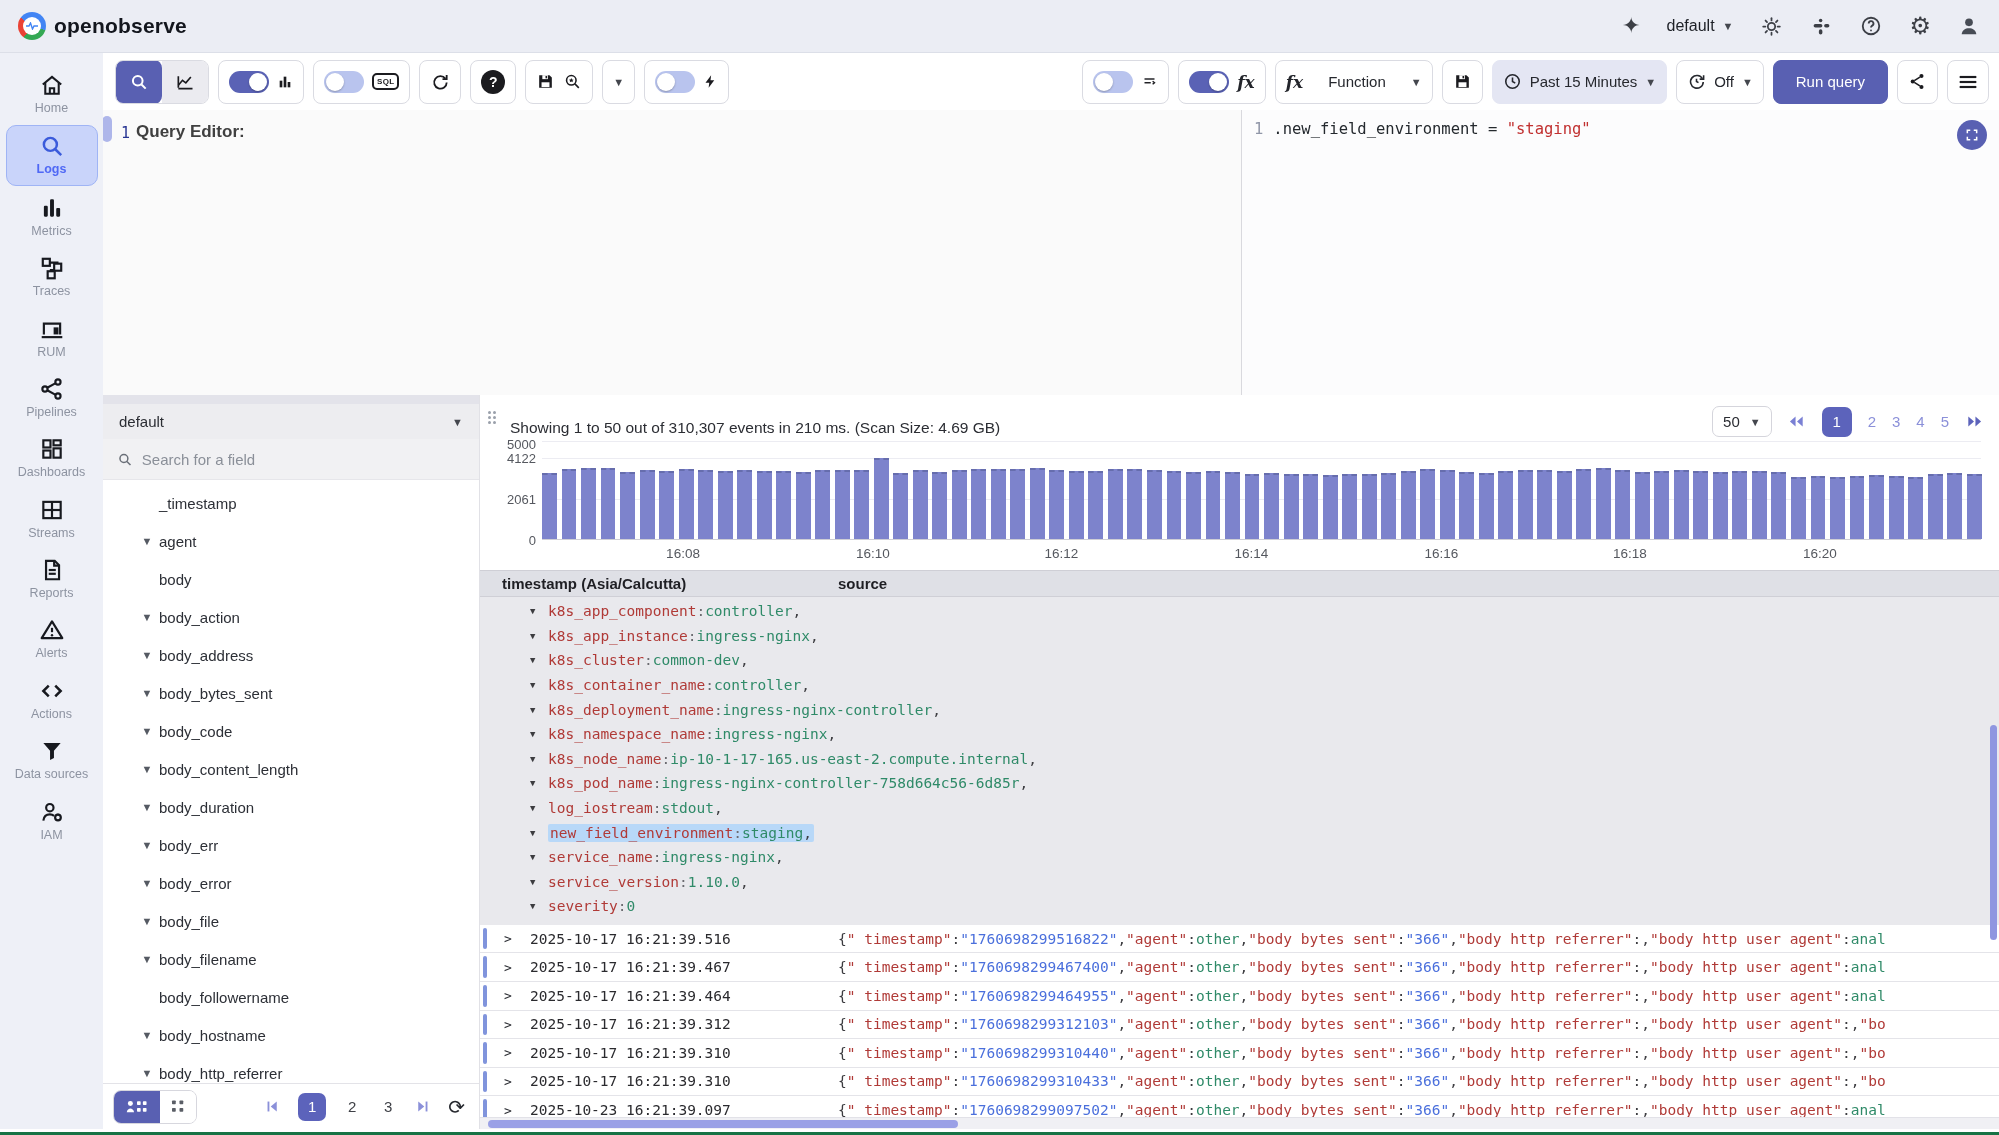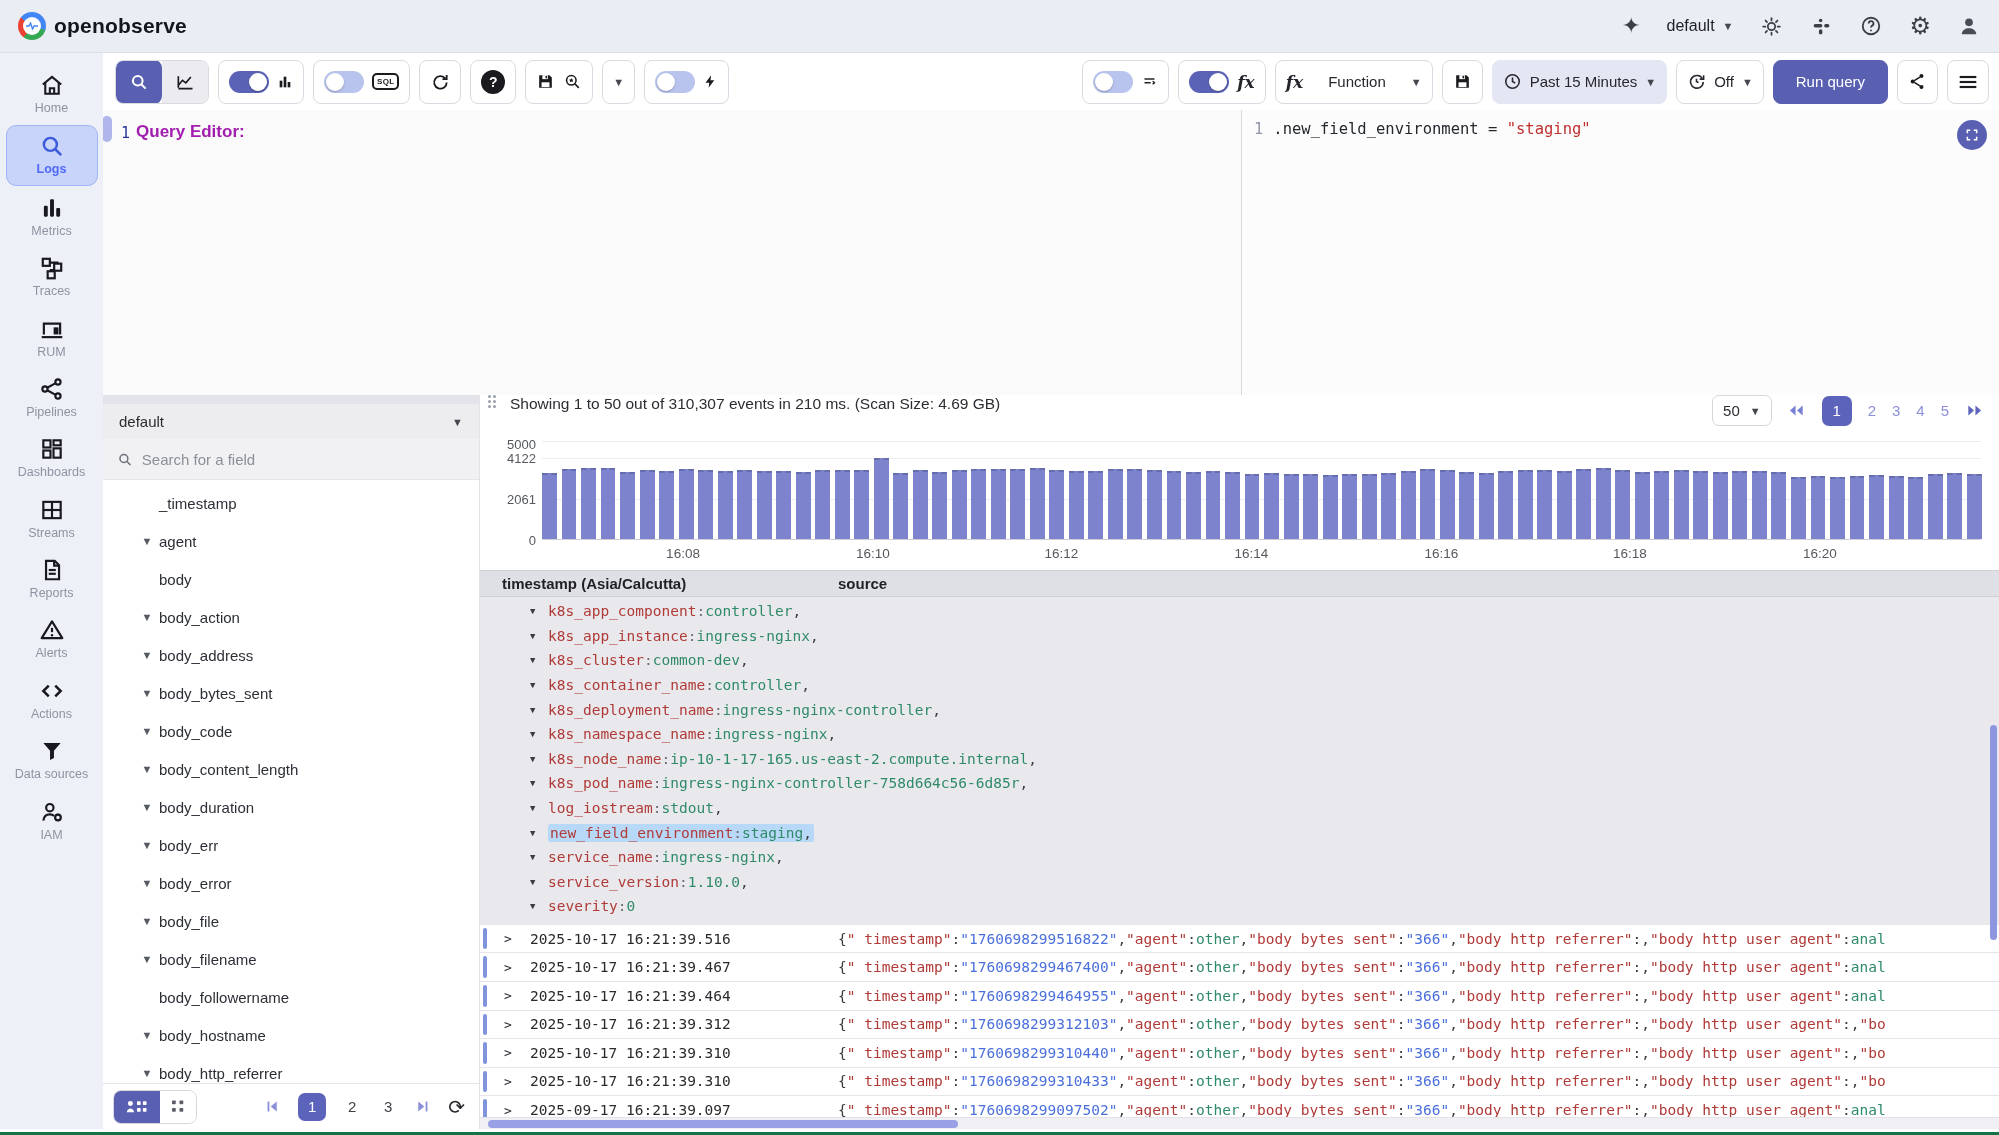--- a/index.html
+++ b/index.html
@@ -62,21 +62,21 @@
   .time-btn { background:#e4e6f3; border-color:#e4e6f3; }
   .run-btn { background:#5960b2; border-color:#5960b2; color:#fff; font-size:15px; padding:0 22px; }
   .lbl { font-size:15px; color:#26282e; }
 
   
   .editors { position:absolute; top:110px; left:103px; right:0; height:285px; display:flex; }
   .qe-left { flex:0 0 1139px; background:#fafafa; border-right:1px solid #d9d9de; position:relative; padding:12px 0 0 8px; }
   .splitter-pill { position:absolute; left:-1px; top:6px; width:10px; height:26px; border-radius:5px; background:#aeb6ea; }
   .qe-title-row { display:flex; align-items:flex-start; gap:6px; padding-left:10px; }
   .qe-line-num { font-size:15px; color:#283593; font-family:"DejaVu Sans Mono", monospace; padding-top:2px; }
-  .qe-title { font-size:17px; font-weight:bold; color:#a21caf; }
+  .qe-title { font-size:17px; font-weight:bold; color:#404040; }
   .qe-right { flex:1; background:#fcfcfd; position:relative; padding:10px 0 0 12px; }
   .code-line { display:flex; align-items:baseline; gap:10px; font-family:"DejaVu Sans Mono", monospace; font-size:15.5px; }
   .code-gutter { color:#9096a8; }
   .code-main { color:#24292e; }
   .code-str { color:#c13030; }
   .expand-btn { position:absolute; top:10px; right:12px; width:30px; height:30px; border-radius:50%;
     background:#5960b2; display:flex; align-items:center; justify-content:center; cursor:pointer; }
 
   
   .content { position:absolute; top:395px; left:103px; right:0; bottom:3px; display:flex; }
@@ -102,21 +102,21 @@
   .mini-seg .m2 { width:36px; background:#fff; display:flex; align-items:center; justify-content:center; }
   .f-pager { margin-left:auto; display:flex; align-items:center; gap:16px; padding-right:4px; }
   .pg-arrow { width:18px; height:18px; color:#8b90d9; cursor:pointer; }
   .pg-num { font-size:15px; color:#3f4147; cursor:pointer; min-width:20px; text-align:center; }
   .pg-num.active { background:#5c63bb; color:#fff; border-radius:7px; width:28px; height:28px;
     display:flex; align-items:center; justify-content:center; }
   .refresh-glyph { font-size:20px; color:#26282e; cursor:pointer; }
 
   
   .results { flex:1; position:relative; display:flex; flex-direction:column; overflow:hidden; background:#fff; }
-  .summary-row { height:42px; display:flex; align-items:flex-start; padding:0 14px 0 6px; }
+  .summary-row { height:42px; display:flex; align-items:flex-end; padding:0 14px 0 6px; }
   .drag-dots { width:12px; height:26px; display:grid; grid-template-columns:3px 3px; grid-auto-rows:3px;
     gap:2px; margin:0 10px 0 2px; }
   .drag-dots i { background:#9aa0ab; border-radius:50%; }
   .summary-text { font-size:15.5px; color:#2b2d33; }
   .summary-right { margin-left:auto; display:flex; align-items:center; gap:14px; }
   .size-select { border:1px solid #d5d5dc; border-radius:7px; height:31px; display:flex; align-items:center;
     gap:10px; padding:0 10px; font-size:15px; color:#2b2d33; cursor:pointer; }
   .r-pages { display:flex; align-items:center; gap:14px; }
   .r-pg-num { font-size:15px; color:#8b90d9; cursor:pointer; }
   .r-pg-num.active { background:#5c63bb; color:#fff; border-radius:7px; width:30px; height:30px;
@@ -831,21 +831,21 @@
             <span class="row-ts">2025-10-17 16:21:39.310</span>
             <span class="row-src"><span class="j-punct">{</span><span class="j-key">"_timestamp"</span><span class="j-punct">:</span><span class="j-num">"1760698299310440"</span><span class="j-punct">,</span><span class="j-key">"agent"</span><span class="j-punct">:</span><span class="j-word">other</span><span class="j-punct">,</span><span class="j-key">"body_bytes_sent"</span><span class="j-punct">:</span><span class="j-num">"366"</span><span class="j-punct">,</span><span class="j-key">"body_http_referrer"</span><span class="j-punct">:</span><span class="j-punct">,</span><span class="j-key">"body_http_user_agent"</span><span class="j-punct">:</span><span class="j-punct">,</span><span class="j-key">"bo</span></span>
           </div>
           <div class="logrow">
             <span class="row-chev">&gt;</span>
             <span class="row-ts">2025-10-17 16:21:39.310</span>
             <span class="row-src"><span class="j-punct">{</span><span class="j-key">"_timestamp"</span><span class="j-punct">:</span><span class="j-num">"1760698299310433"</span><span class="j-punct">,</span><span class="j-key">"agent"</span><span class="j-punct">:</span><span class="j-word">other</span><span class="j-punct">,</span><span class="j-key">"body_bytes_sent"</span><span class="j-punct">:</span><span class="j-num">"366"</span><span class="j-punct">,</span><span class="j-key">"body_http_referrer"</span><span class="j-punct">:</span><span class="j-punct">,</span><span class="j-key">"body_http_user_agent"</span><span class="j-punct">:</span><span class="j-punct">,</span><span class="j-key">"bo</span></span>
           </div>
           <div class="logrow">
             <span class="row-chev">&gt;</span>
-            <span class="row-ts">2025-09-17 16:21:39.097</span>
+            <span class="row-ts">2025-10-23 16:21:39.097</span>
             <span class="row-src"><span class="j-punct">{</span><span class="j-key">"_timestamp"</span><span class="j-punct">:</span><span class="j-num">"1760698299097502"</span><span class="j-punct">,</span><span class="j-key">"agent"</span><span class="j-punct">:</span><span class="j-word">other</span><span class="j-punct">,</span><span class="j-key">"body_bytes_sent"</span><span class="j-punct">:</span><span class="j-num">"366"</span><span class="j-punct">,</span><span class="j-key">"body_http_referrer"</span><span class="j-punct">:</span><span class="j-punct">,</span><span class="j-key">"body_http_user_agent"</span><span class="j-punct">:</span><span class="j-word">anal</span></span>
           </div>
         </div>
 
       <div class="hscroll">
         <div class="hthumb"></div>
       </div>
     </section>
   </div>
 </div>

